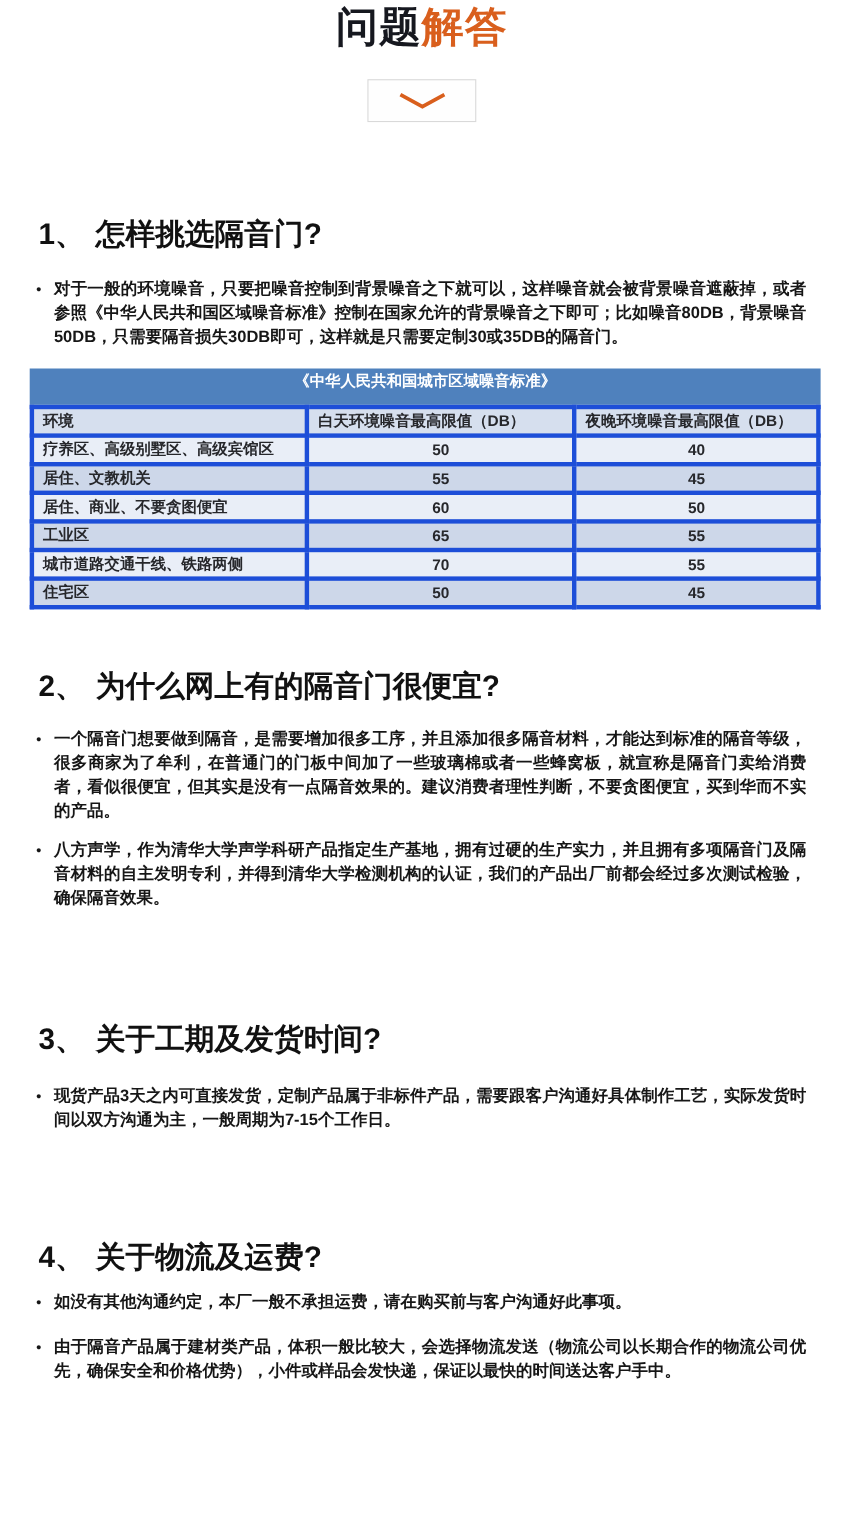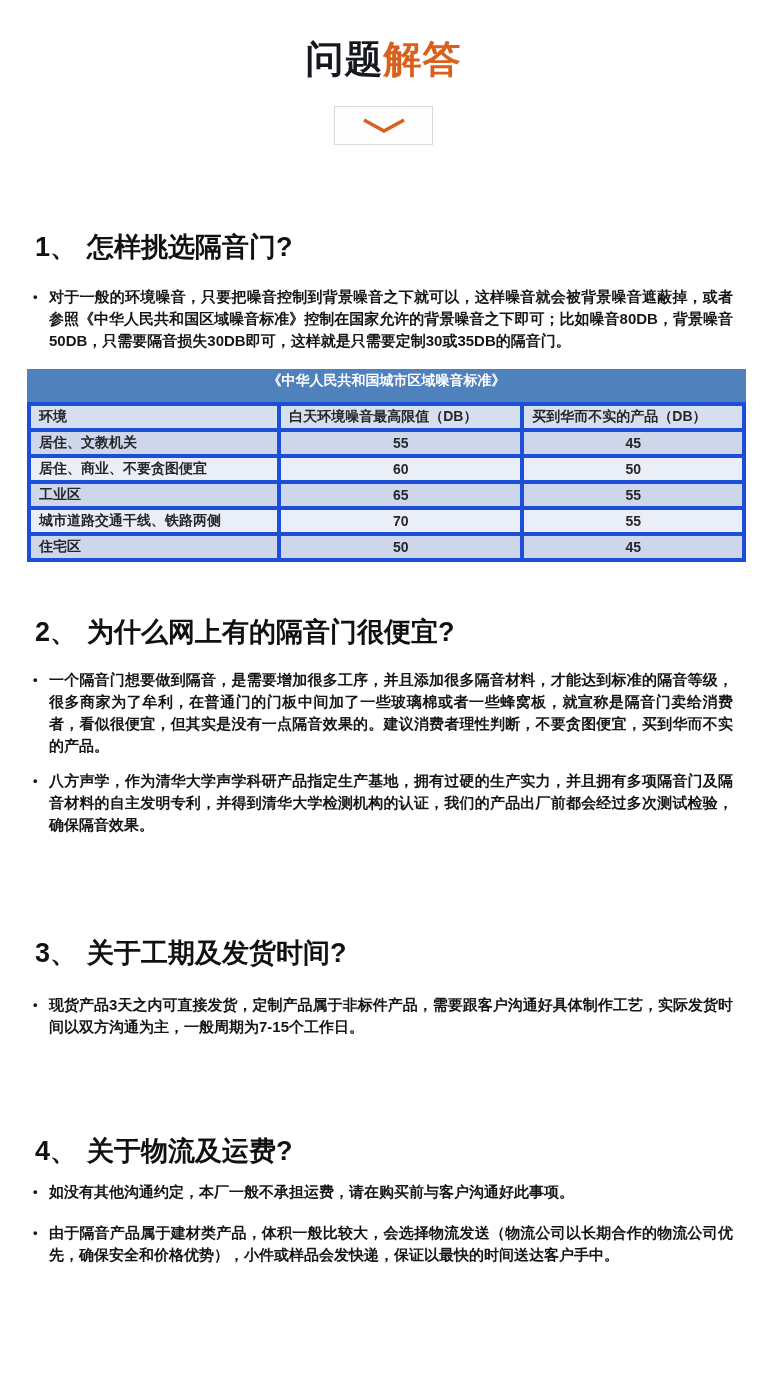--- a/index.html
+++ b/index.html
@@ -6,21 +6,21 @@
   .page{
     position:relative;
     width:767px;height:1397px;
     margin:0 auto;
     background:#ffffff;
     font-family:"Liberation Sans","DejaVu Sans",sans-serif;
     color:#1a1a1a;
     overflow:hidden;
   }
   
-  .title-block{ text-align:center; padding-top:34px; }
+  .title-block{ text-align:center; }
   .page-title{
     margin:0; font-size:38px; line-height:1.35; font-weight:700; letter-spacing:1px;
   }
   .title-black{ color:#16181f; }
   .title-orange{ color:#d95f1d; }
 
   .chevron-btn{
     display:block; margin:21px auto 0;
     width:99px; height:39px;
     background:#fefefe; border:1px solid #d9d9d9;
@@ -111,21 +111,26 @@
     <table class="noise-table">
       <colgroup>
           <col class="c1">
           <col class="c2">
           <col class="c3">
         </colgroup>
       <tbody>
         <tr class="colhead">
           <td>环境</td>
           <td>白天环境噪音最高限值（DB）</td>
-          <td>买到华而不实的产品（DB）</td>
+          <td>夜晚环境噪音最高限值（DB）</td>
+        </tr>
+        <tr class="band-light">
+          <td>疗养区、高级别墅区、高级宾馆区</td>
+          <td class="num">50</td>
+          <td class="num">40</td>
         </tr>
         <tr class="band-dark">
           <td>居住、文教机关</td>
           <td class="num">55</td>
           <td class="num">45</td>
         </tr>
         <tr class="band-light">
           <td>居住、商业、不要贪图便宜</td>
           <td class="num">60</td>
           <td class="num">50</td>

